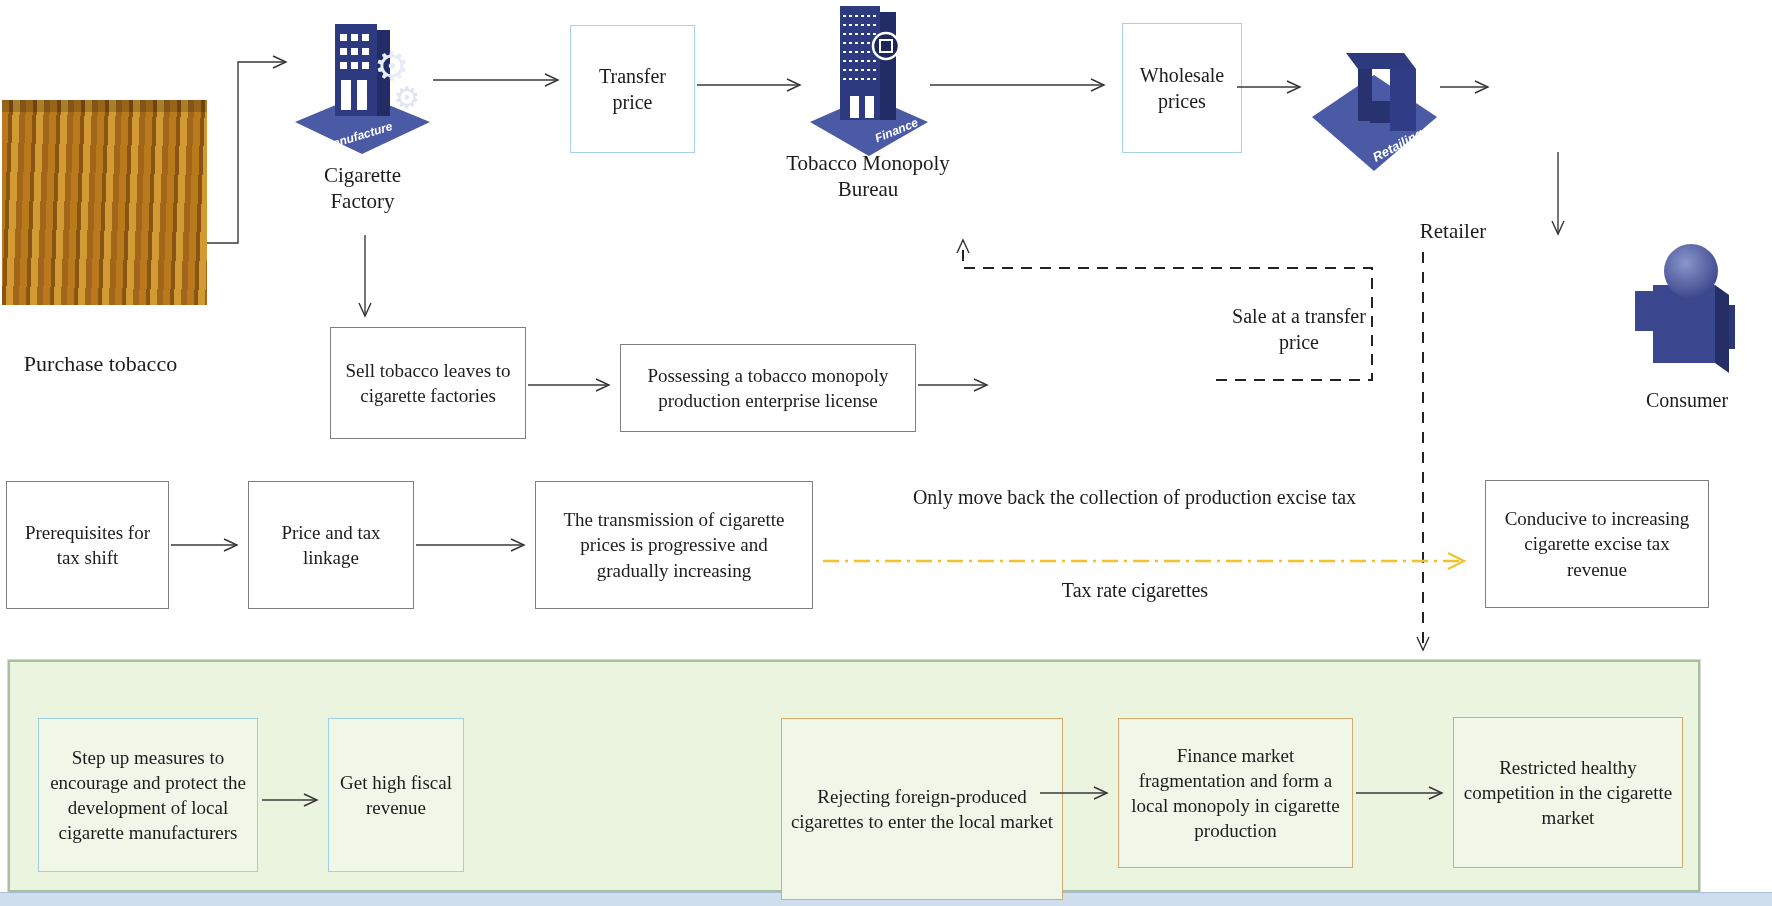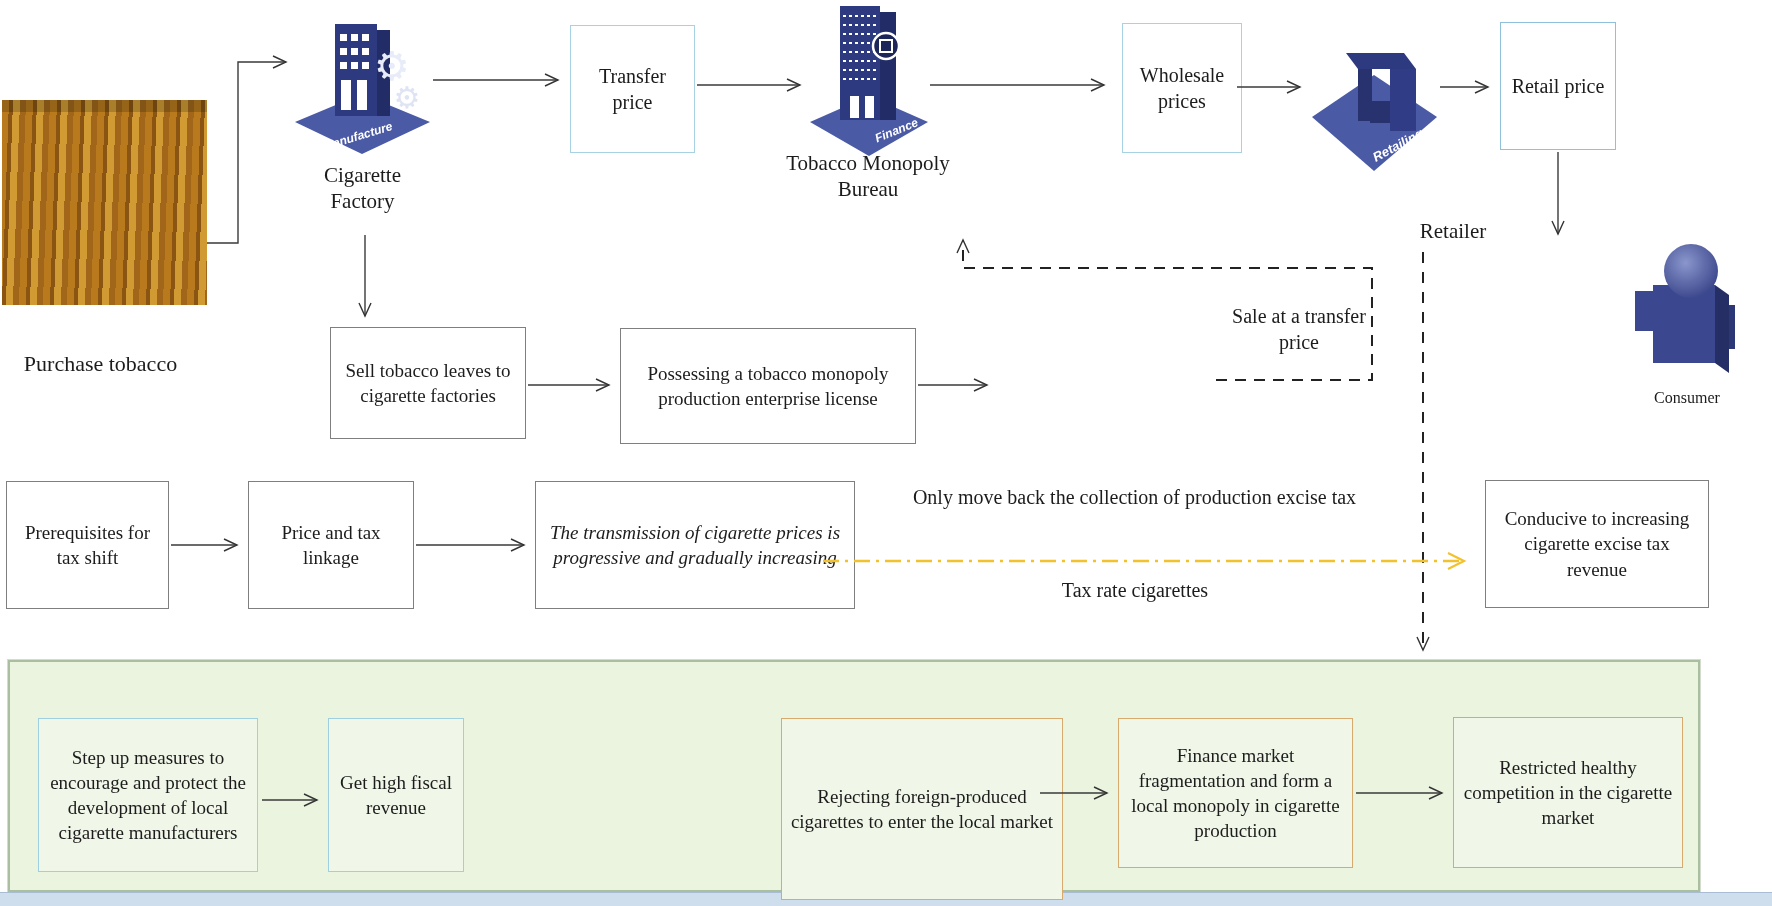--- a/index.html
+++ b/index.html
@@ -113,33 +113,32 @@
             <stop offset="100%" stop-color="#333f85"></stop>
         </radialGradient>
       </defs>
       <rect x="10" y="48" width="22" height="40" fill="#3b4890"></rect>
       <rect x="86" y="62" width="24" height="44" fill="#2c3775"></rect>
       <rect x="28" y="42" width="62" height="78" fill="#3b4890"></rect>
       <polygon points="90,42 104,52 104,130 90,120" fill="#252f66"></polygon>
       <circle cx="66" cy="28" r="27" fill="url(#headg)"></circle>
     </svg>
   </div>
-  <div class="lbl" style="left:1628px;top:388px;width:118px;font-size:16px;">Consumer</div>
+  <div class="lbl" style="left:1628px;top:388px;width:118px;font-size:20px;">Consumer</div>
 
   <div class="box blue" style="left:570px;top:25px;width:125px;height:128px;font-size:20px;">Transfer price</div>
   <div class="box blue" style="left:1115px;top:23px;width:120px;height:130px;font-size:20px;margin-left:7px;">Wholesale prices</div>
-  <div class="box blue2" style="left:1500px;top:22px;width:116px;height:128px;font-size:20px;">Retail price</div>
 
   <div class="box" style="left:330px;top:327px;width:196px;height:112px;">Sell tobacco leaves to cigarette factories</div>
-  <div class="box" style="left:620px;top:328px;width:296px;height:116px;padding-left:8px;">Possessing a tobacco monopoly production enterprise license</div>
+  <div class="box" style="left:620px;top:344px;width:296px;height:88px;padding-left:8px;">Possessing a tobacco monopoly production enterprise license</div>
   <div class="freetext" style="left:1228px;top:303px;width:142px;">Sale at a transfer price</div>
 
   <div class="box" style="left:6px;top:481px;width:163px;height:128px;">Prerequisites for tax shift</div>
   <div class="box" style="left:248px;top:481px;width:166px;height:128px;">Price and tax linkage</div>
-  <div class="box" style="left:535px;top:481px;width:320px;height:128px;font-style:italic;">The transmission of cigarette prices is progressive and gradually increasing</div>
+  <div class="box" style="left:535px;top:481px;width:278px;height:128px;">The transmission of cigarette prices is progressive and gradually increasing</div>
   <div class="freetext" style="left:867px;top:484px;width:535px;">Only move back the collection of production excise tax</div>
   <div class="freetext" style="left:935px;top:577px;width:400px;">Tax rate cigarettes</div>
   <div class="box" style="left:1485px;top:480px;width:224px;height:128px;">Conducive to increasing cigarette excise tax revenue</div>
 
   <div class="box bluegreen" style="left:38px;top:718px;width:220px;height:154px;">Step up measures to encourage and protect the development of local cigarette manufacturers</div>
   <div class="box bluegreen" style="left:328px;top:718px;width:136px;height:154px;">Get high fiscal revenue</div>
   <div class="box tan greenfill" style="left:781px;top:718px;width:282px;height:182px;">Rejecting foreign-produced cigarettes to enter the local market</div>
   <div class="box tan greenfill" style="left:1118px;top:718px;width:235px;height:150px;">Finance market fragmentation and form a local monopoly in cigarette production</div>
   <div class="box tan greenfill" style="left:1453px;top:717px;width:230px;height:151px;">Restricted healthy competition in the cigarette market</div>
 

